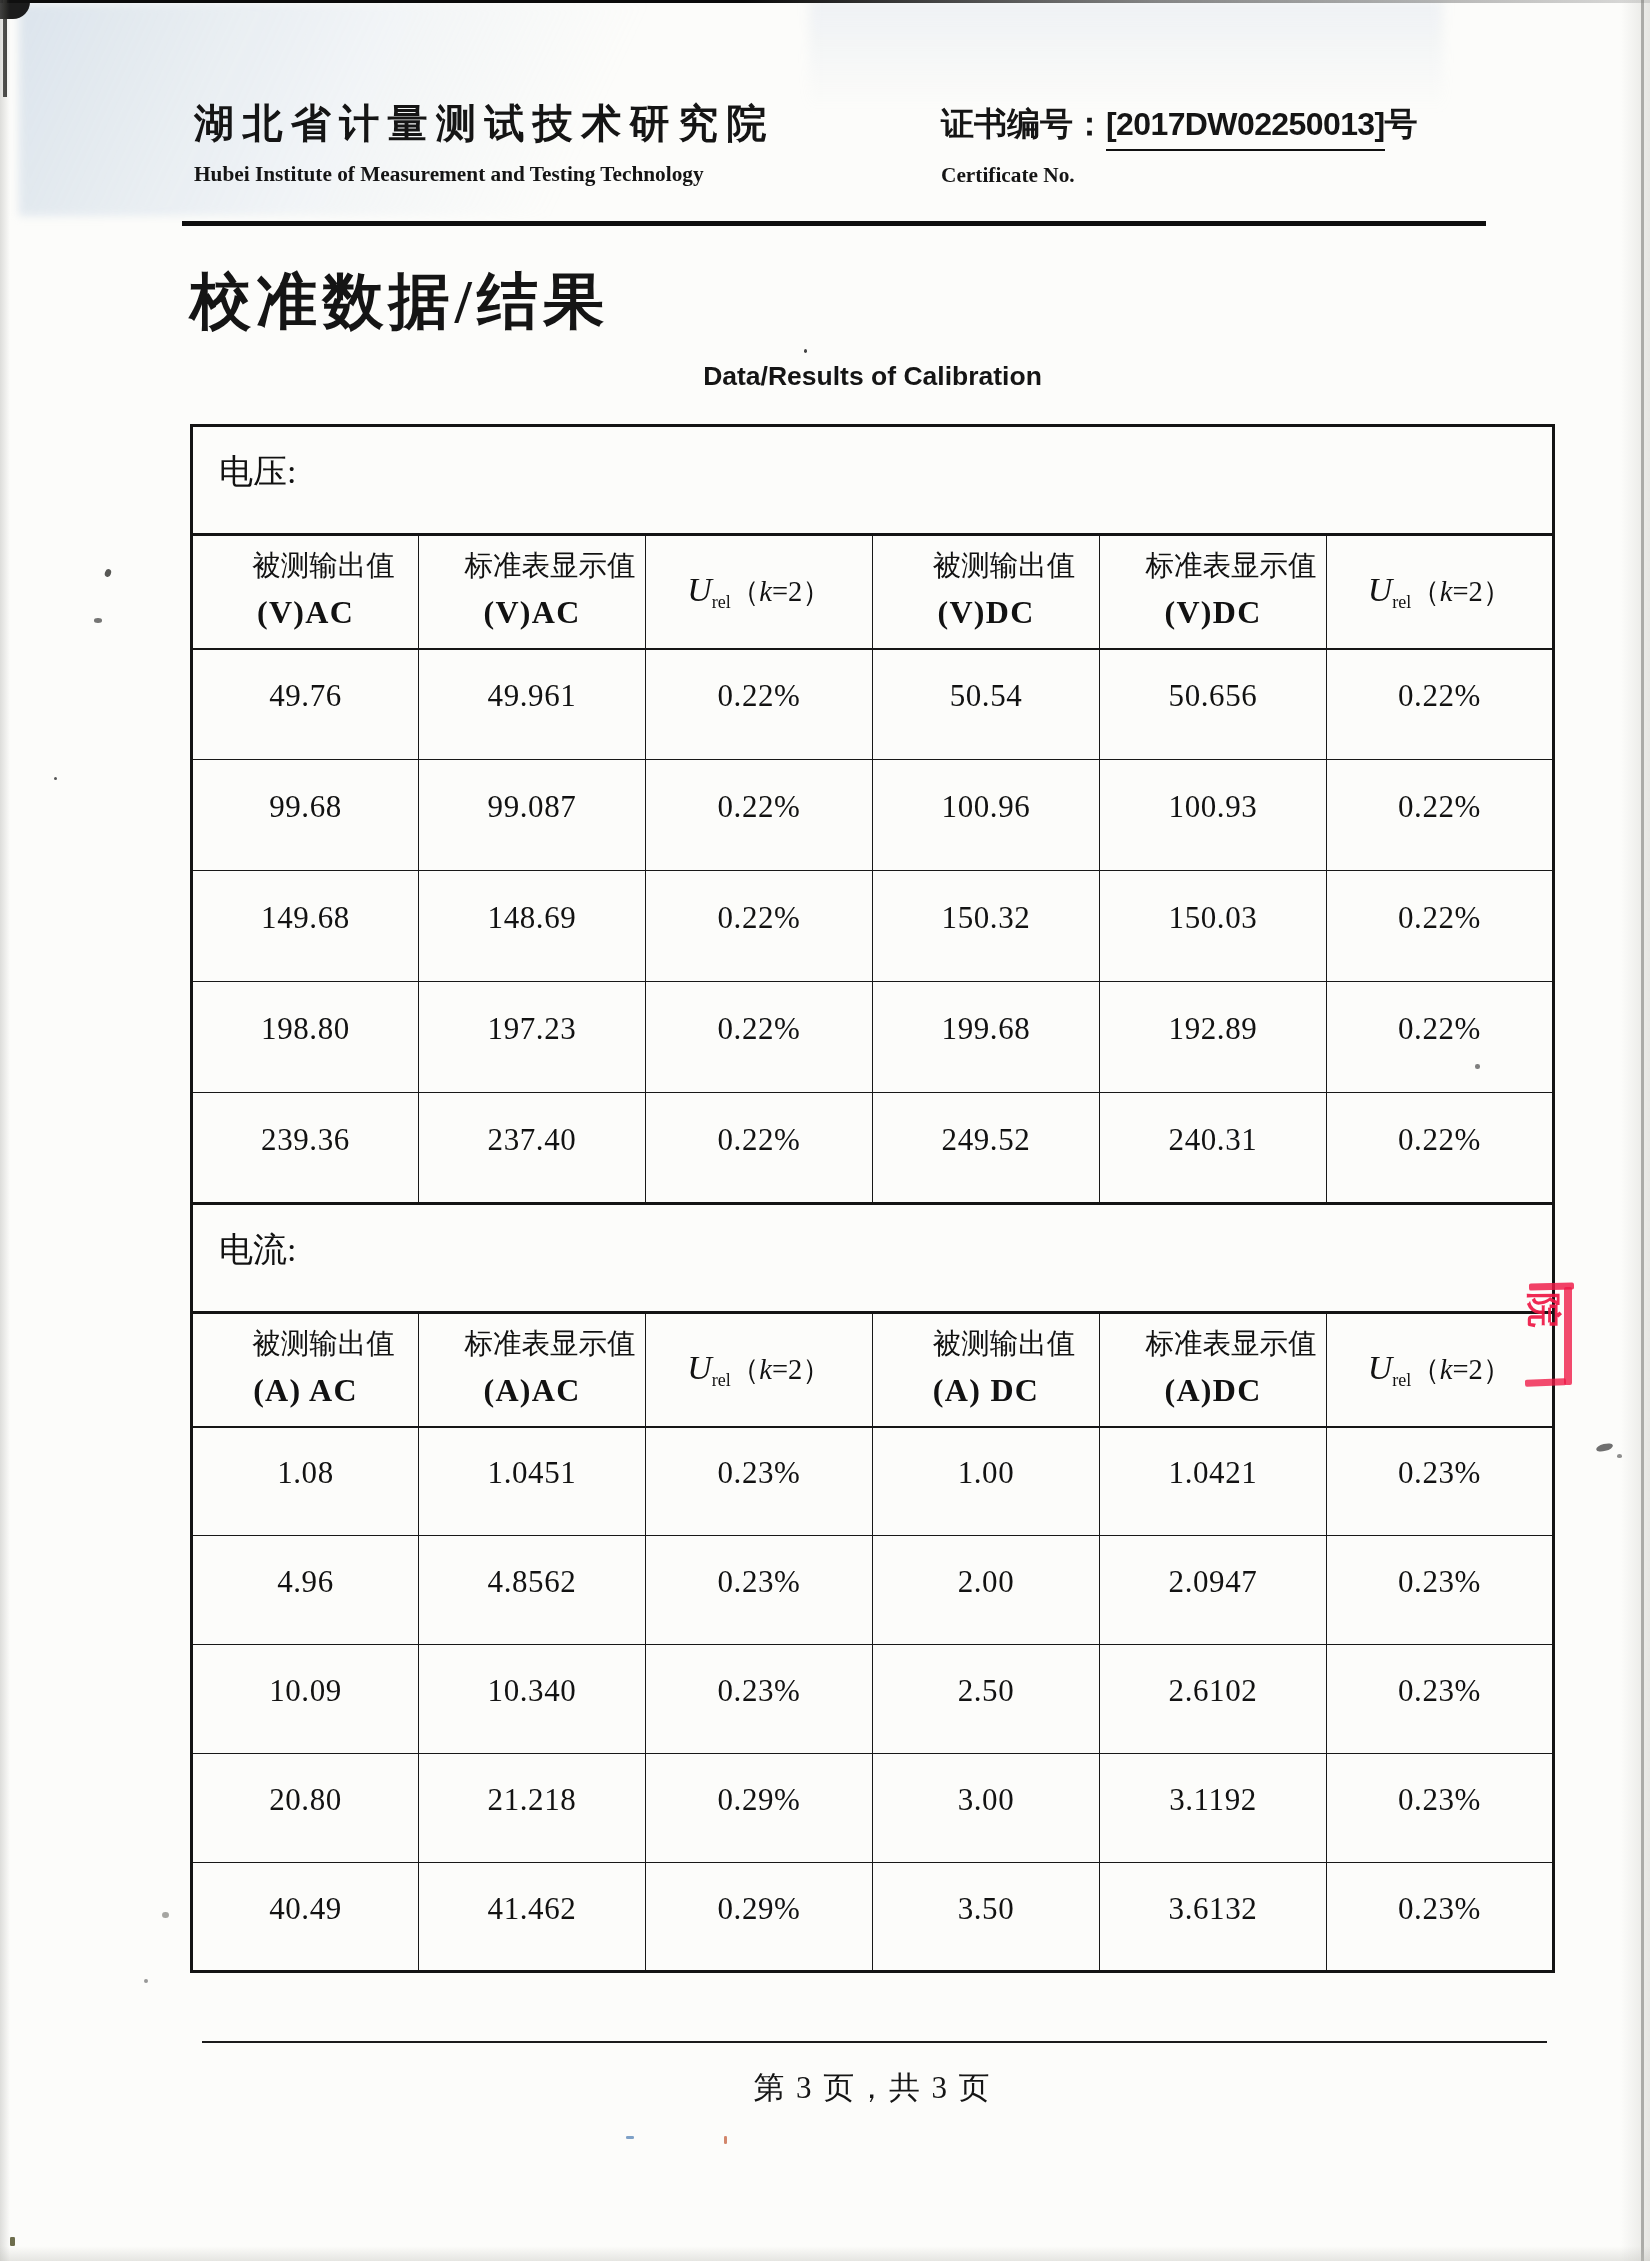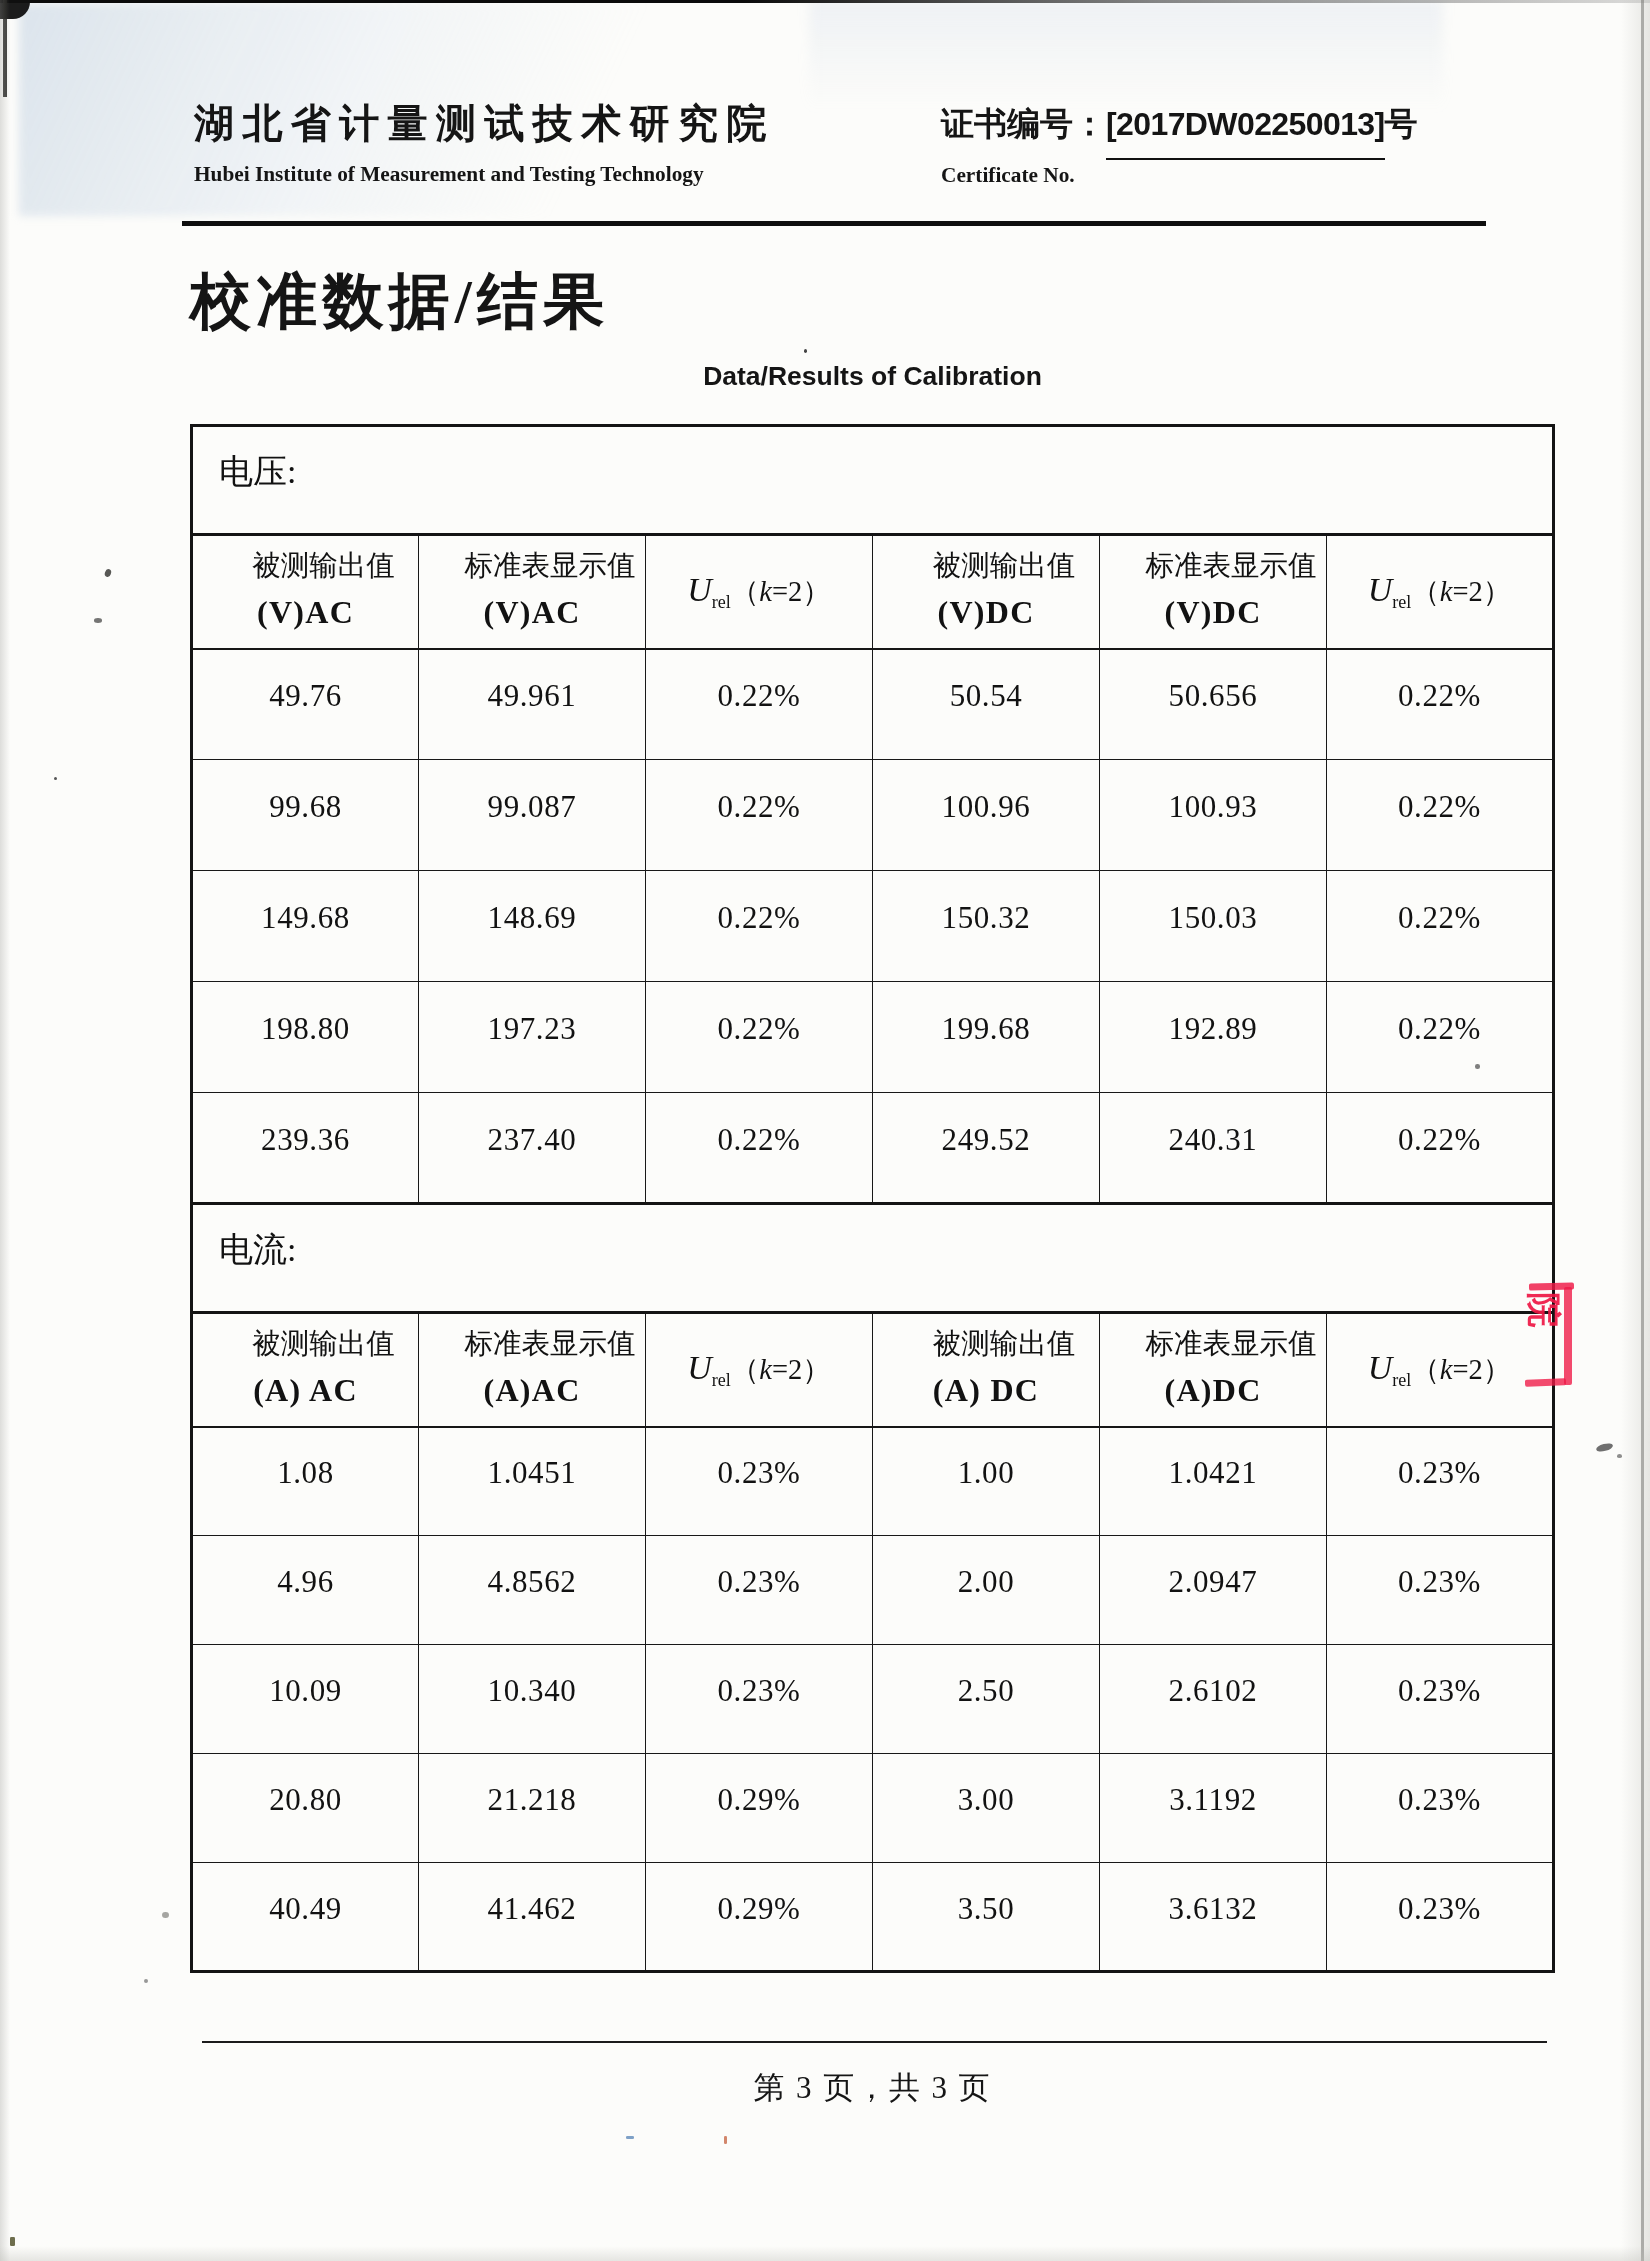--- a/index.html
+++ b/index.html
@@ -35,21 +35,21 @@
                    background:linear-gradient(180deg, rgba(255,255,255,0), rgba(188,188,182,.38)); }
   .sp { position:absolute; border-radius:50%; pointer-events:none; }
 
   
   .inst-cn { position:absolute; left:194px; top:96px; font-size:40px; font-weight:700;
              letter-spacing:8.4px; white-space:nowrap; }
   .inst-en { position:absolute; left:194px; top:162px; font-size:21.3px; font-weight:600;
              font-family:"Liberation Serif", serif; white-space:nowrap; }
   .cert-line { position:absolute; left:941px; top:102px; font-size:33px; font-weight:700; white-space:nowrap; }
   .cert-no   { font-family:"Liberation Sans", sans-serif; font-weight:700; font-size:32px;
-               letter-spacing:-0.6px; border-bottom:2.6px solid #111; padding-bottom:16px; }
+               letter-spacing:-0.6px; border-bottom:2.6px solid #111; padding-bottom:7px; }
   .cert-suffix { font-size:33px; font-weight:700; }
   .cert-en   { position:absolute; left:941px; top:163px; font-size:21.3px; font-weight:600; }
 
   .rule { position:absolute; left:182px; top:221px; width:1304px; height:1.9px;
           border-top:4.5px solid #0e0e0e; border-bottom:1.9px solid #0e0e0e; }
 
   .title-cn { position:absolute; left:190px; top:261px; width:1365px; 
               font-size:61px; font-weight:700; letter-spacing:5.2px; }
   .title-en { position:absolute; left:190px; top:361px; width:1365px; text-align:center;
               font-size:26.5px; font-weight:700; font-family:"Liberation Sans", sans-serif; }

